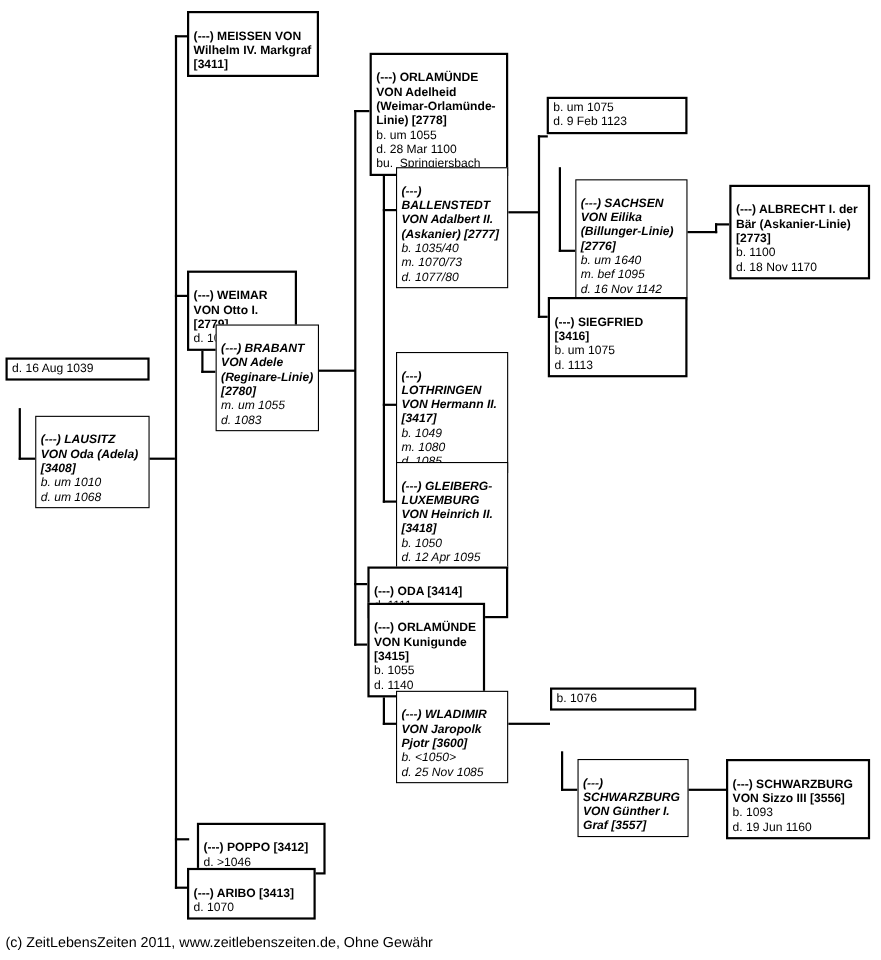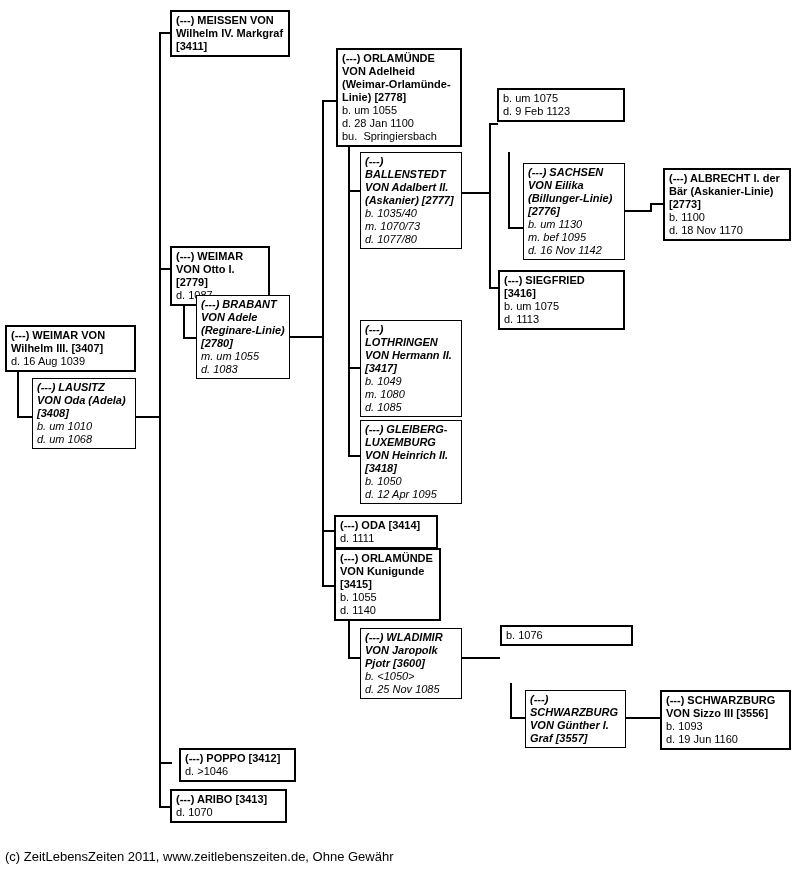--- a/index.html
+++ b/index.html
@@ -7,21 +7,21 @@
     width:801px;height:873px;position:relative;background:#ffffff;
     font-family:"Liberation Sans","DejaVu Sans",sans-serif;color:#000;
     overflow:hidden;
   }
   .box{
     position:absolute;background:#fff;border:2px solid #000;
     padding:2px 4px;box-sizing:border-box;
     font-size:11px;line-height:13px;
     overflow-wrap:break-word;word-wrap:break-word;
   }
-  .box .title{font-weight:bold;}
+  .box .title{font-weight:bold;margin-top:13px;}
   .box.spouse{border-width:1px;font-style:italic;}
   .details{white-space:pre-wrap;}
   .cl{position:absolute;background:#000;}
   .cl-h{height:2px;}
   .cl-v{width:2px;}
   .footer{
     position:absolute;left:5px;top:849px;font-size:13px;line-height:15px;
     font-family:"Liberation Sans","DejaVu Sans",sans-serif;
   }
 </style>
@@ -72,35 +72,35 @@
 <div class="cl cl-h" style="left:510px;top:717px;width:15px"></div>
 <div class="cl cl-h" style="left:625px;top:717px;width:35px"></div>
 
 <div class="box" style="left:170px;top:10px;width:120px">
   <div class="title">(---) MEISSEN VON Wilhelm IV. Markgraf [3411]</div>
   <div class="details"></div>
 </div>
 
 <div class="box" style="left:336px;top:48px;width:126px">
   <div class="title">(---) ORLAMÜNDE VON Adelheid (Weimar-Orlamünde-Linie) [2778]</div>
-  <div class="details"><div>b. um 1055</div><div>d. 28 Jan 1100</div><div>bu.  Springiersbach</div></div>
+  <div class="details"><div>b. um 1055</div><div>d. 28 Mar 1100</div><div>bu.  Springiersbach</div></div>
 </div>
 
 <div class="box" style="left:497px;top:88px;width:128px">
   <div class="details"><div>b. um 1075</div><div>d. 9 Feb 1123</div></div>
 </div>
 
 <div class="box spouse" style="left:360px;top:152px;width:102px">
   <div class="title">(---) BALLENSTEDT VON Adalbert II. (Askanier) [2777]</div>
   <div class="details"><div>b. 1035/40</div><div>m. 1070/73</div><div>d. 1077/80</div></div>
 </div>
 
 <div class="box spouse" style="left:523px;top:163px;width:102px">
   <div class="title">(---) SACHSEN VON Eilika (Billunger-Linie) [2776]</div>
-  <div class="details"><div>b. um 1130</div><div>m. bef 1095</div><div>d. 16 Nov 1142</div></div>
+  <div class="details"><div>b. um 1640</div><div>m. bef 1095</div><div>d. 16 Nov 1142</div></div>
 </div>
 
 <div class="box" style="left:663px;top:168px;width:128px">
   <div class="title">(---) ALBRECHT I. der Bär (Askanier-Linie) [2773]</div>
   <div class="details"><div>b. 1100</div><div>d. 18 Nov 1170</div></div>
 </div>
 
 <div class="box" style="left:498px;top:270px;width:127px">
   <div class="title">(---) SIEGFRIED [3416]</div>
   <div class="details"><div>b. um 1075</div><div>d. 1113</div></div>
@@ -110,40 +110,39 @@
   <div class="title">(---) WEIMAR VON Otto I. [2779]</div>
   <div class="details"><div>d. 1087</div></div>
 </div>
 
 <div class="box spouse" style="left:196px;top:295px;width:94px">
   <div class="title">(---) BRABANT VON Adele (Reginare-Linie) [2780]</div>
   <div class="details"><div>m. um 1055</div><div>d. 1083</div></div>
 </div>
 
 <div class="box" style="left:5px;top:325px;width:131px">
-  <div class="title">(---) WEIMAR VON Wilhelm III. [3407]</div>
   <div class="details"><div>d. 16 Aug 1039</div></div>
 </div>
 
 <div class="box spouse" style="left:32px;top:378px;width:104px">
   <div class="title">(---) LAUSITZ VON Oda (Adela) [3408]</div>
   <div class="details"><div>b. um 1010</div><div>d. um 1068</div></div>
 </div>
 
 <div class="box spouse" style="left:360px;top:320px;width:102px">
   <div class="title">(---) LOTHRINGEN VON Hermann II. [3417]</div>
   <div class="details"><div>b. 1049</div><div>m. 1080</div><div>d. 1085</div></div>
 </div>
 
 <div class="box spouse" style="left:360px;top:420px;width:102px">
   <div class="title">(---) GLEIBERG-LUXEMBURG VON Heinrich II. [3418]</div>
   <div class="details"><div>b. 1050</div><div>d. 12 Apr 1095</div></div>
 </div>
 
-<div class="box" style="left:334px;top:515px;width:104px">
+<div class="box" style="left:334px;top:515px;width:128px">
   <div class="title">(---) ODA [3414]</div>
   <div class="details"><div>d. 1111</div></div>
 </div>
 
 <div class="box" style="left:334px;top:548px;width:107px">
   <div class="title">(---) ORLAMÜNDE VON Kunigunde [3415]</div>
   <div class="details"><div>b. 1055</div><div>d. 1140</div></div>
 </div>
 
 <div class="box spouse" style="left:360px;top:628px;width:102px">

